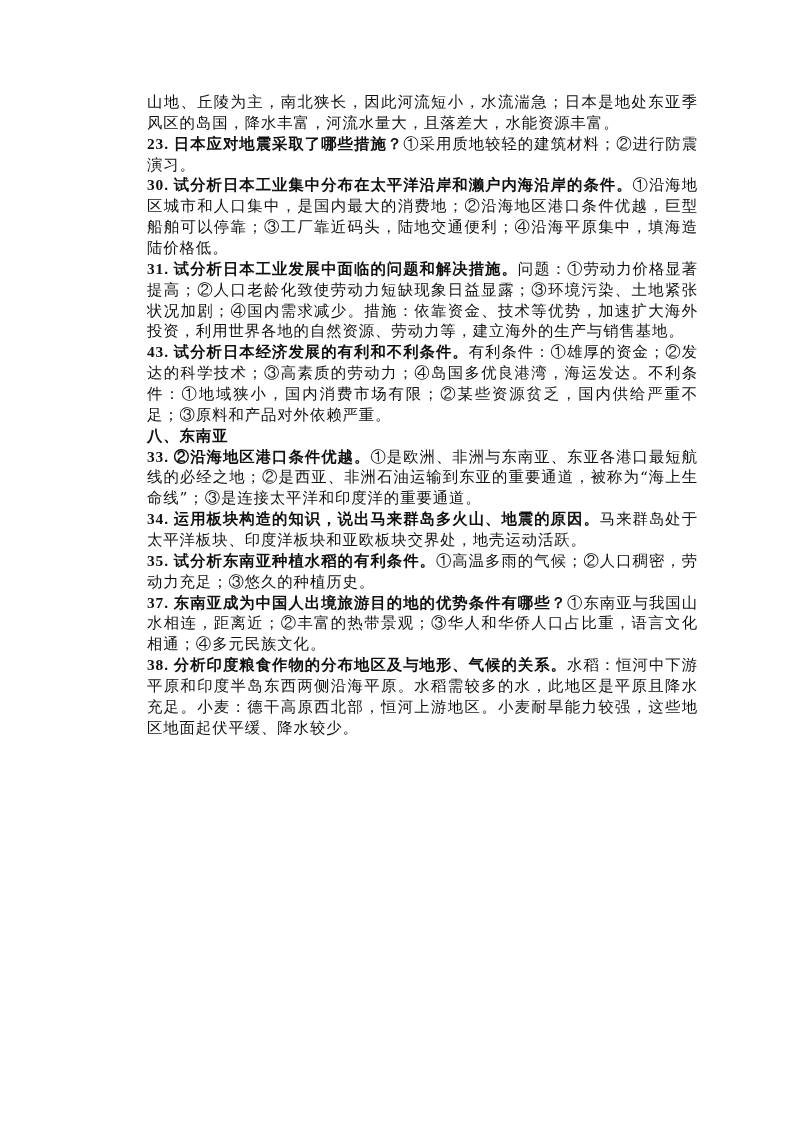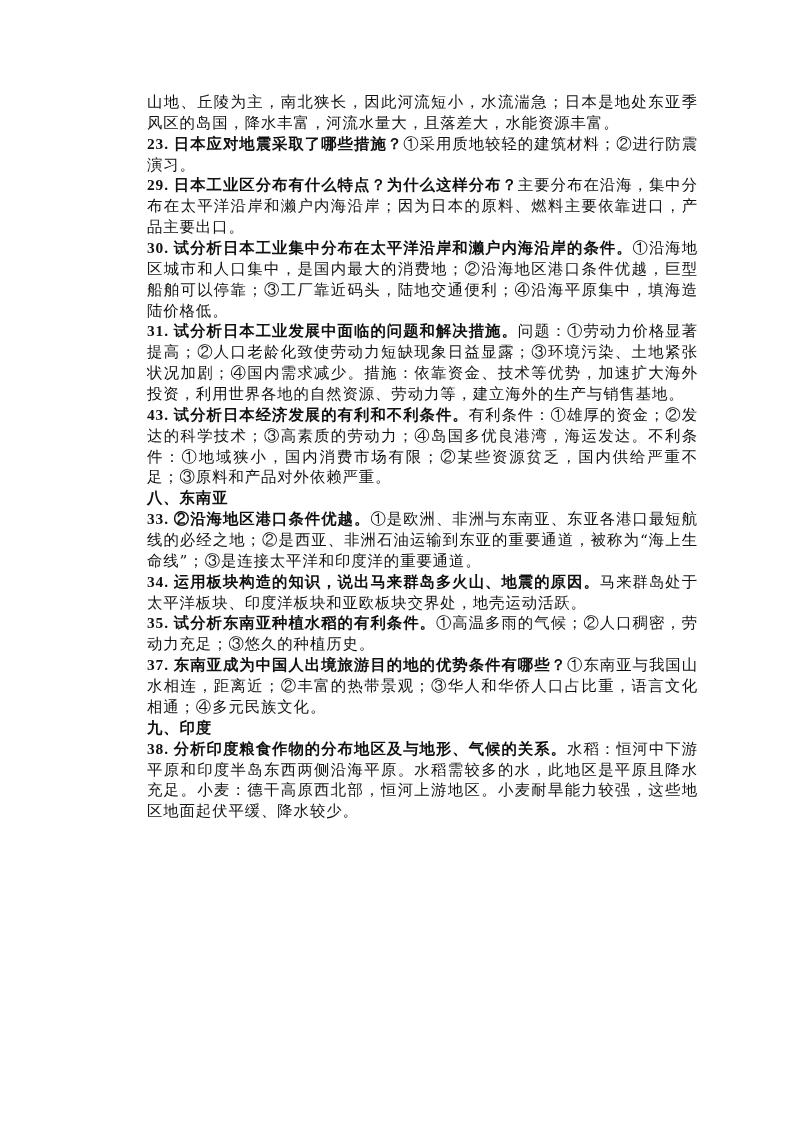--- a/index.html
+++ b/index.html
@@ -23,36 +23,34 @@
   .section { font-weight: bold; margin: 0; }
 </style>
 </head>
 <body>
 
 <div class="page">
   <p class="para">山地、丘陵为主，南北狭长，因此河流短小，水流湍急；日本是地处东亚季风区的岛国，降水丰富，河流水量大，且落差大，水能资源丰富。</p>
 
   <p class="para"><span class="num">23. </span><span class="q">日本应对地震采取了哪些措施？</span><span>①采用质地较轻的建筑材料；②进行防震演习。</span></p>
 
-  <p class="para"><span class="num">29. </span><span class="q">日本工业区分布有什么特点？为什么这样分布？</span><span>主要分布在沿海，集中分布在太平洋沿岸和濑户内海沿岸；因为日本的原料、燃料主要依靠进口，产品主要出口。</span></p>
 
   <p class="para"><span class="num">30. </span><span class="q">试分析日本工业集中分布在太平洋沿岸和濑户内海沿岸的条件。</span><span>①沿海地区城市和人口集中，是国内最大的消费地；②沿海地区港口条件优越，巨型船舶可以停靠；③工厂靠近码头，陆地交通便利；④沿海平原集中，填海造陆价格低。</span></p>
 
   <p class="para"><span class="num">31. </span><span class="q">试分析日本工业发展中面临的问题和解决措施。</span><span>问题：①劳动力价格显著提高；②人口老龄化致使劳动力短缺现象日益显露；③环境污染、土地紧张状况加剧；④国内需求减少。措施：依靠资金、技术等优势，加速扩大海外投资，利用世界各地的自然资源、劳动力等，建立海外的生产与销售基地。</span></p>
 
   <p class="para"><span class="num">43. </span><span class="q">试分析日本经济发展的有利和不利条件。</span><span>有利条件：①雄厚的资金；②发达的科学技术；③高素质的劳动力；④岛国多优良港湾，海运发达。不利条件：①地域狭小，国内消费市场有限；②某些资源贫乏，国内供给严重不足；③原料和产品对外依赖严重。</span></p>
 
   <p class="section">八、东南亚</p>
 
   <p class="para"><span class="num">33. </span><span class="q">②沿海地区港口条件优越。</span><span>①是欧洲、非洲与东南亚、东亚各港口最短航线的必经之地；②是西亚、非洲石油运输到东亚的重要通道，被称为“海上生命线”；③是连接太平洋和印度洋的重要通道。</span></p>
 
   <p class="para"><span class="num">34. </span><span class="q">运用板块构造的知识，说出马来群岛多火山、地震的原因。</span><span>马来群岛处于太平洋板块、印度洋板块和亚欧板块交界处，地壳运动活跃。</span></p>
 
   <p class="para"><span class="num">35. </span><span class="q">试分析东南亚种植水稻的有利条件。</span><span>①高温多雨的气候；②人口稠密，劳动力充足；③悠久的种植历史。</span></p>
 
 
   <p class="para"><span class="num">37. </span><span class="q">东南亚成为中国人出境旅游目的地的优势条件有哪些？</span><span>①东南亚与我国山水相连，距离近；②丰富的热带景观；③华人和华侨人口占比重，语言文化相通；④多元民族文化。</span></p>
 
-  <p class="section">九、印度</p>
 
   <p class="para"><span class="num">38. </span><span class="q">分析印度粮食作物的分布地区及与地形、气候的关系。</span><span>水稻：恒河中下游平原和印度半岛东西两侧沿海平原。水稻需较多的水，此地区是平原且降水充足。小麦：德干高原西北部，恒河上游地区。小麦耐旱能力较强，这些地区地面起伏平缓、降水较少。</span></p>
 
 </div>
 
 </body></html>

